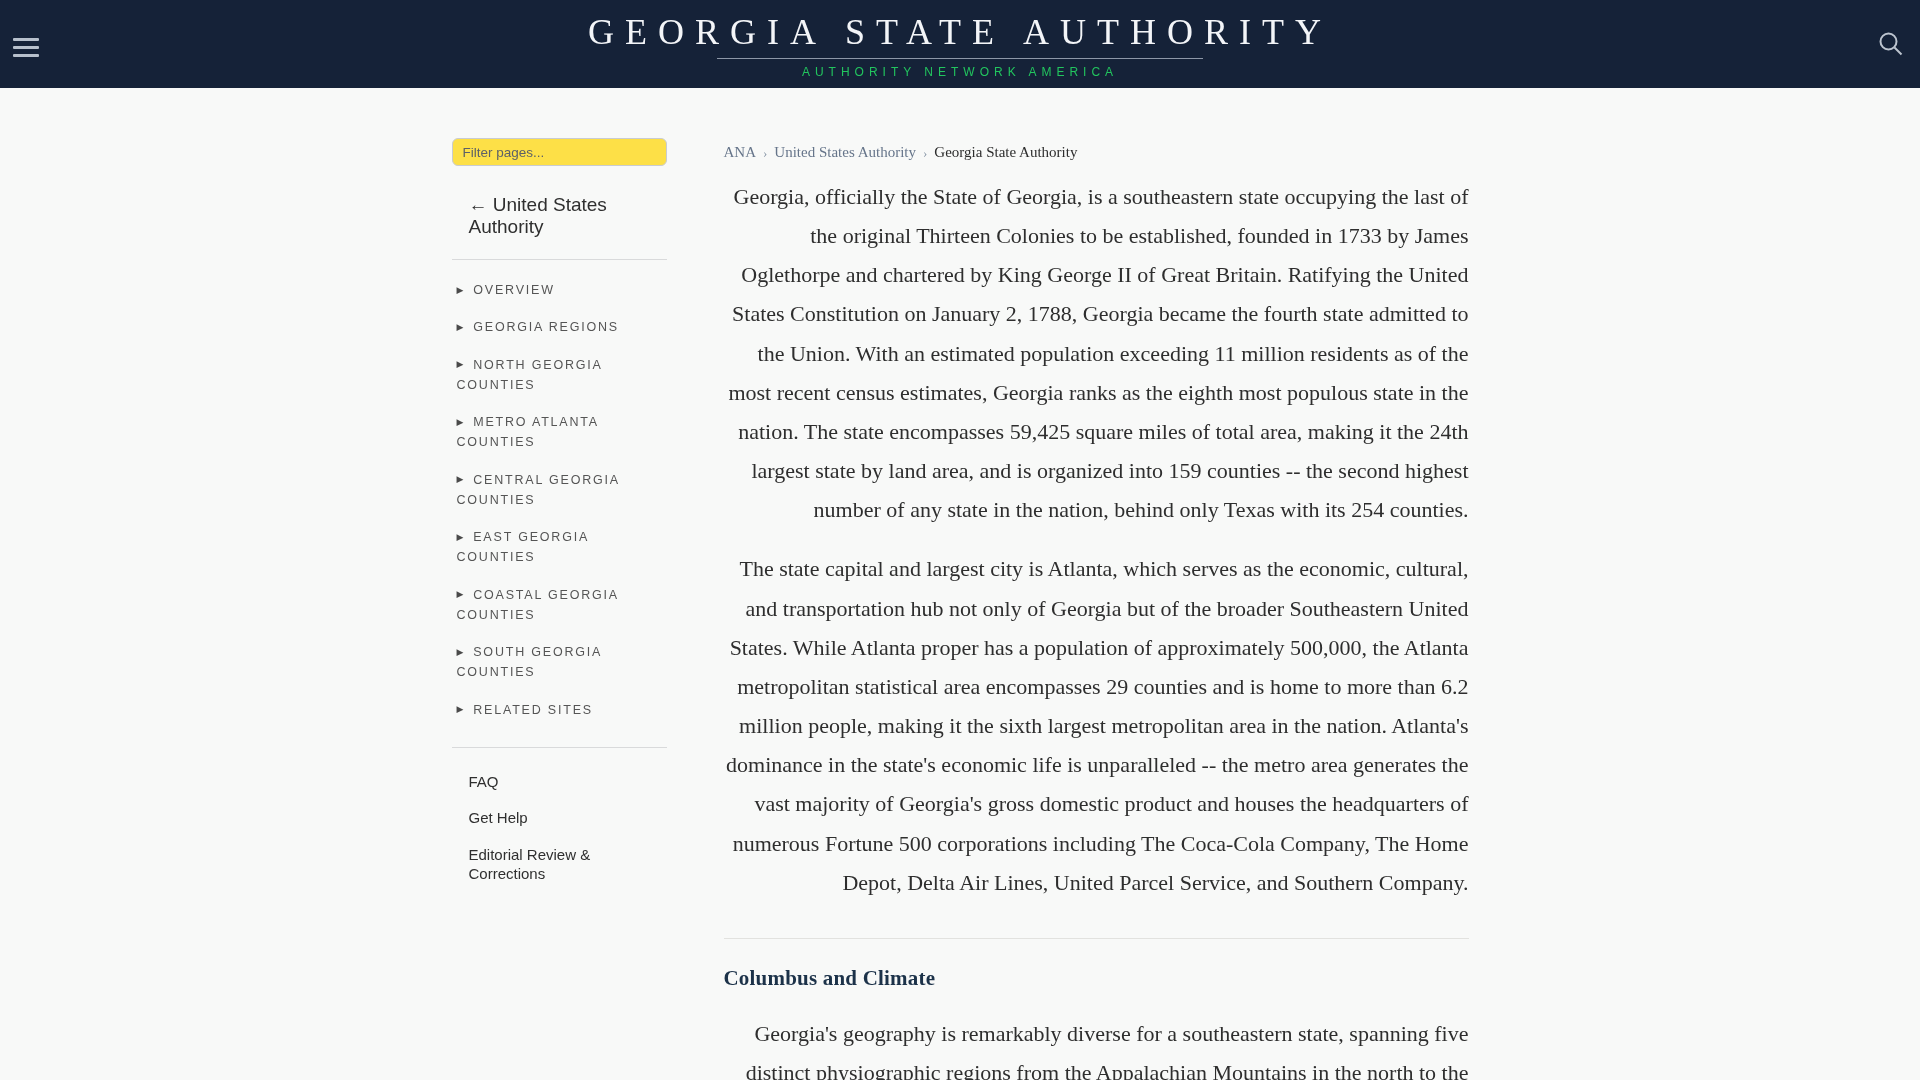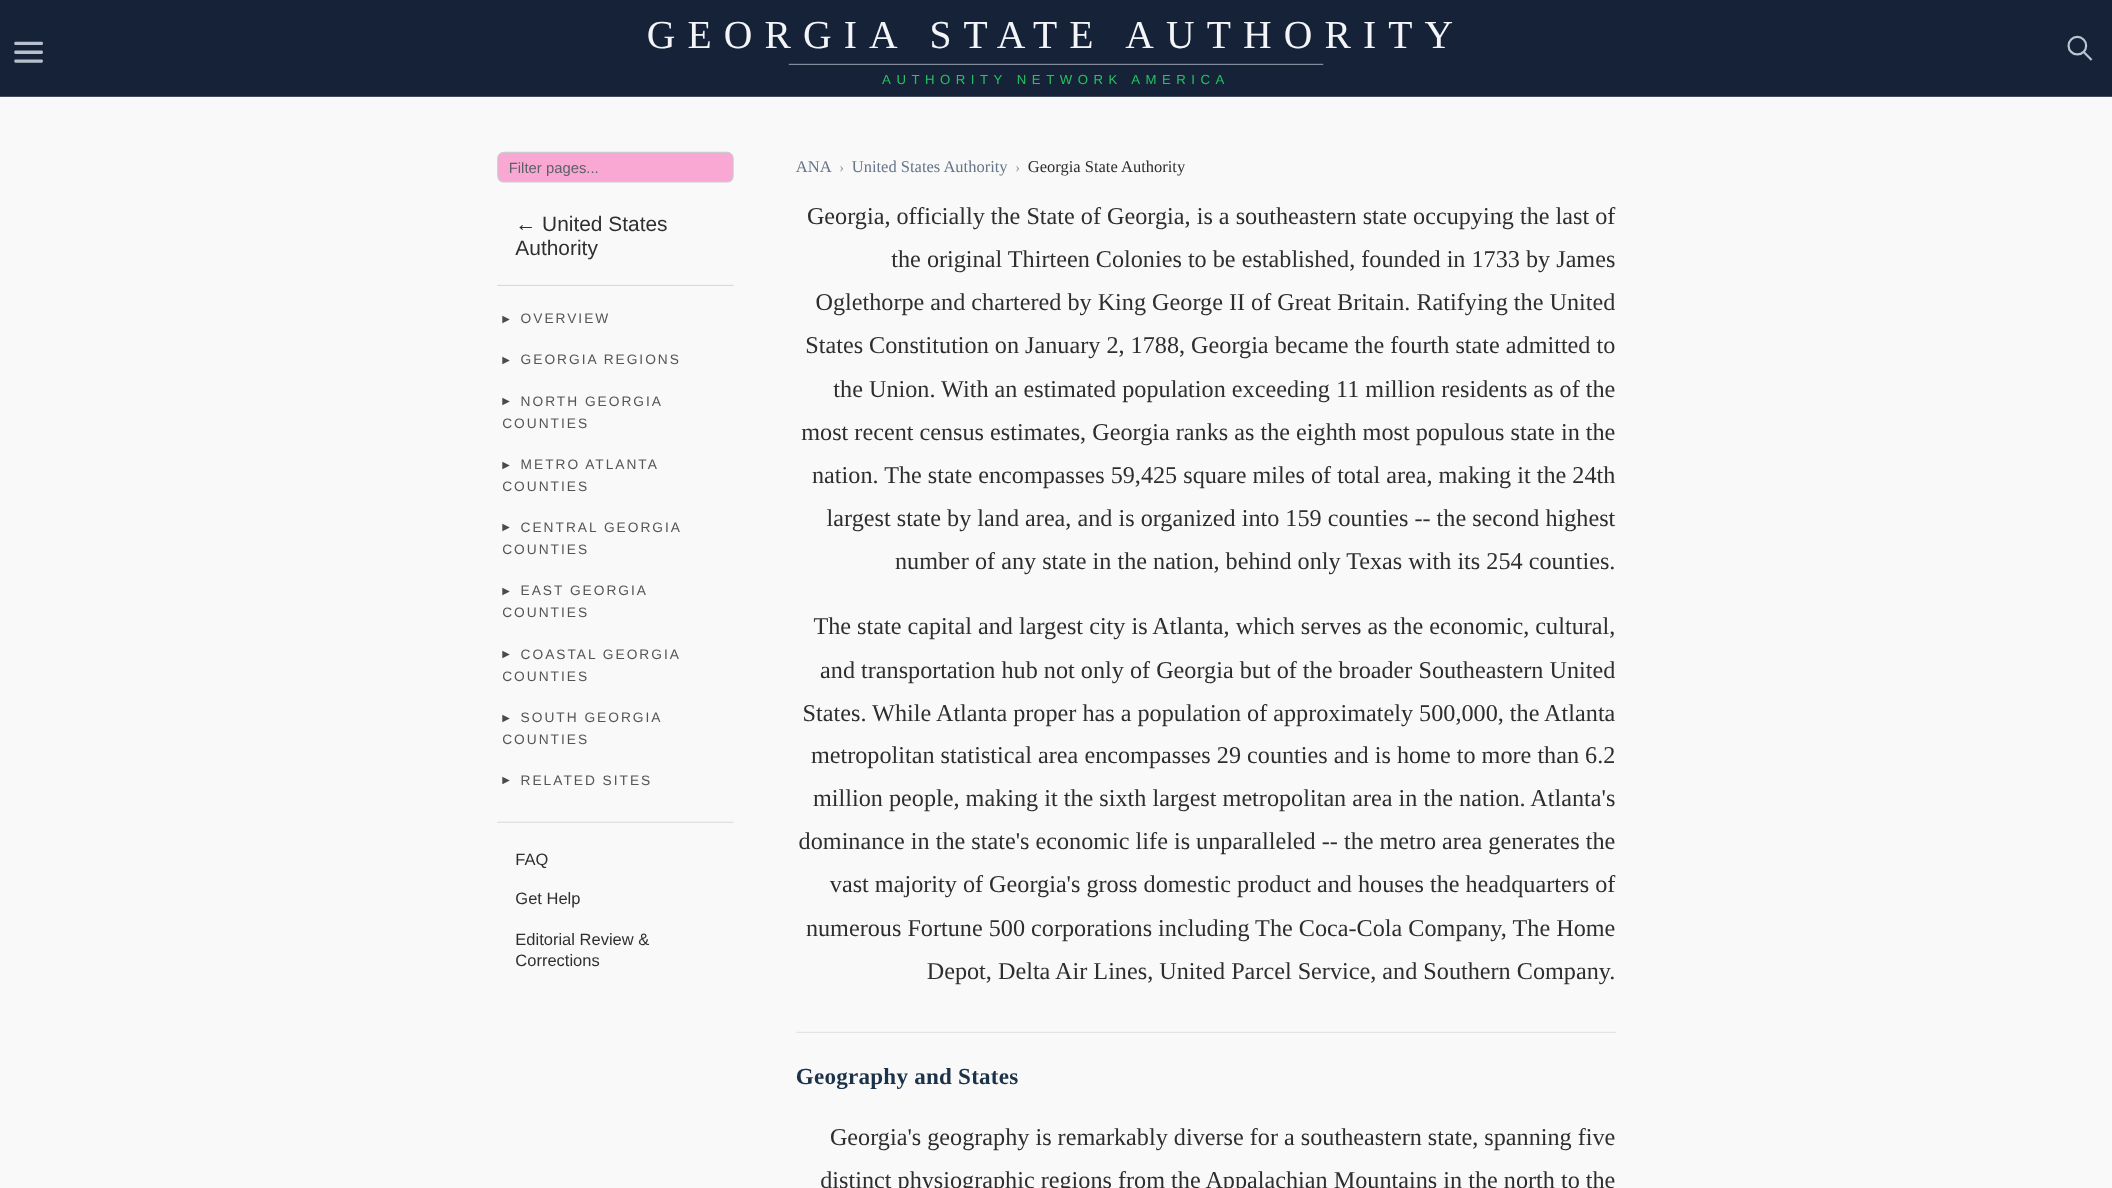--- a/index.html
+++ b/index.html
@@ -40,21 +40,21 @@
   }
 
   
   .layout { width: 1017px; margin: 0 auto; display: flex; padding-top: 50px; }
   .sidebar { width: 215px; flex: none; }
   .main { width: 745px; margin-left: 57px; }
 
   
   .filter-input {
     width: 100%; height: 28px; padding: 4px 10px;
-    border: 1px solid #c9ccd1; border-radius: 6px; background: #f9a8d4;
+    border: 1px solid #c9ccd1; border-radius: 6px; background: #fde047;
     font-family: "Liberation Sans", sans-serif; font-size: 13.5px; color: #333;
     outline: none;
   }
   .filter-input::placeholder { color: #5d6167; opacity: 1; }
   .back-link {
     display: block; margin: 28px 0 0 17px;
     font-size: 19px; color: #2f2f2f; text-decoration: none; cursor: pointer;
   }
   .side-rule { border: none; border-top: 1px solid #d9dadb; margin: 21px 0 20px; }
   .nav-section {
@@ -153,20 +153,20 @@
     <nav class="breadcrumb">
       <a class="crumb-link">ANA</a><span class="sep">›</span><a class="crumb-link">United States Authority</a><span class="sep">›</span><span class="crumb-current">Georgia State Authority</span>
     </nav>
 
     <article class="article">
       <p class="first">Georgia, officially the State of Georgia, is a southeastern state occupying the last of the original Thirteen Colonies to be established, founded in 1733 by James Oglethorpe and chartered by King George II of Great Britain. Ratifying the United States Constitution on January 2, 1788, Georgia became the fourth state admitted to the Union. With an estimated population exceeding 11 million residents as of the most recent census estimates, Georgia ranks as the eighth most populous state in the nation. The state encompasses 59,425 square miles of total area, making it the 24th largest state by land area, and is organized into 159 counties -- the second highest number of any state in the nation, behind only Texas with its 254 counties.</p>
       <p>The state capital and largest city is Atlanta, which serves as the economic, cultural, and transportation hub not only of Georgia but of the broader Southeastern United States. While Atlanta proper has a population of approximately 500,000, the Atlanta metropolitan statistical area encompasses 29 counties and is home to more than 6.2 million people, making it the sixth largest metropolitan area in the nation. Atlanta's dominance in the state's economic life is unparalleled -- the metro area generates the vast majority of Georgia's gross domestic product and houses the headquarters of numerous Fortune 500 corporations including The Coca-Cola Company, The Home Depot, Delta Air Lines, United Parcel Service, and Southern Company.</p>
 
       <hr class="section-rule">
 
-      <h2 class="section-heading">Geography and States</h2>
+      <h2 class="section-heading">Columbus and Climate</h2>
 
       <p>Georgia's geography is remarkably diverse for a southeastern state, spanning five distinct physiographic regions from the Appalachian Mountains in the north to the Atlantic coastal plain in the southeast. The Blue Ridge Mountains in the state's northeastern corner include Brasstown Bald, Georgia's highest point at 4,784 feet above sea level. South of the Blue Ridge lies the Ridge and Valley province, characterized by parallel ridges and fertile valleys. The Piedmont Plateau, which includes Atlanta and much of the state's population, occupies the central portion of the state, giving way to the Coastal Plain that covers the southern two-thirds of Georgia's land area. The Fall Line, where the Piedmont meets the Coastal Plain, runs roughly through Columbus, Macon, and Augusta, and historically marked the limit of river navigation.</p>
 
     </article>
 
   </main>
 </div>
 
 </body></html>

